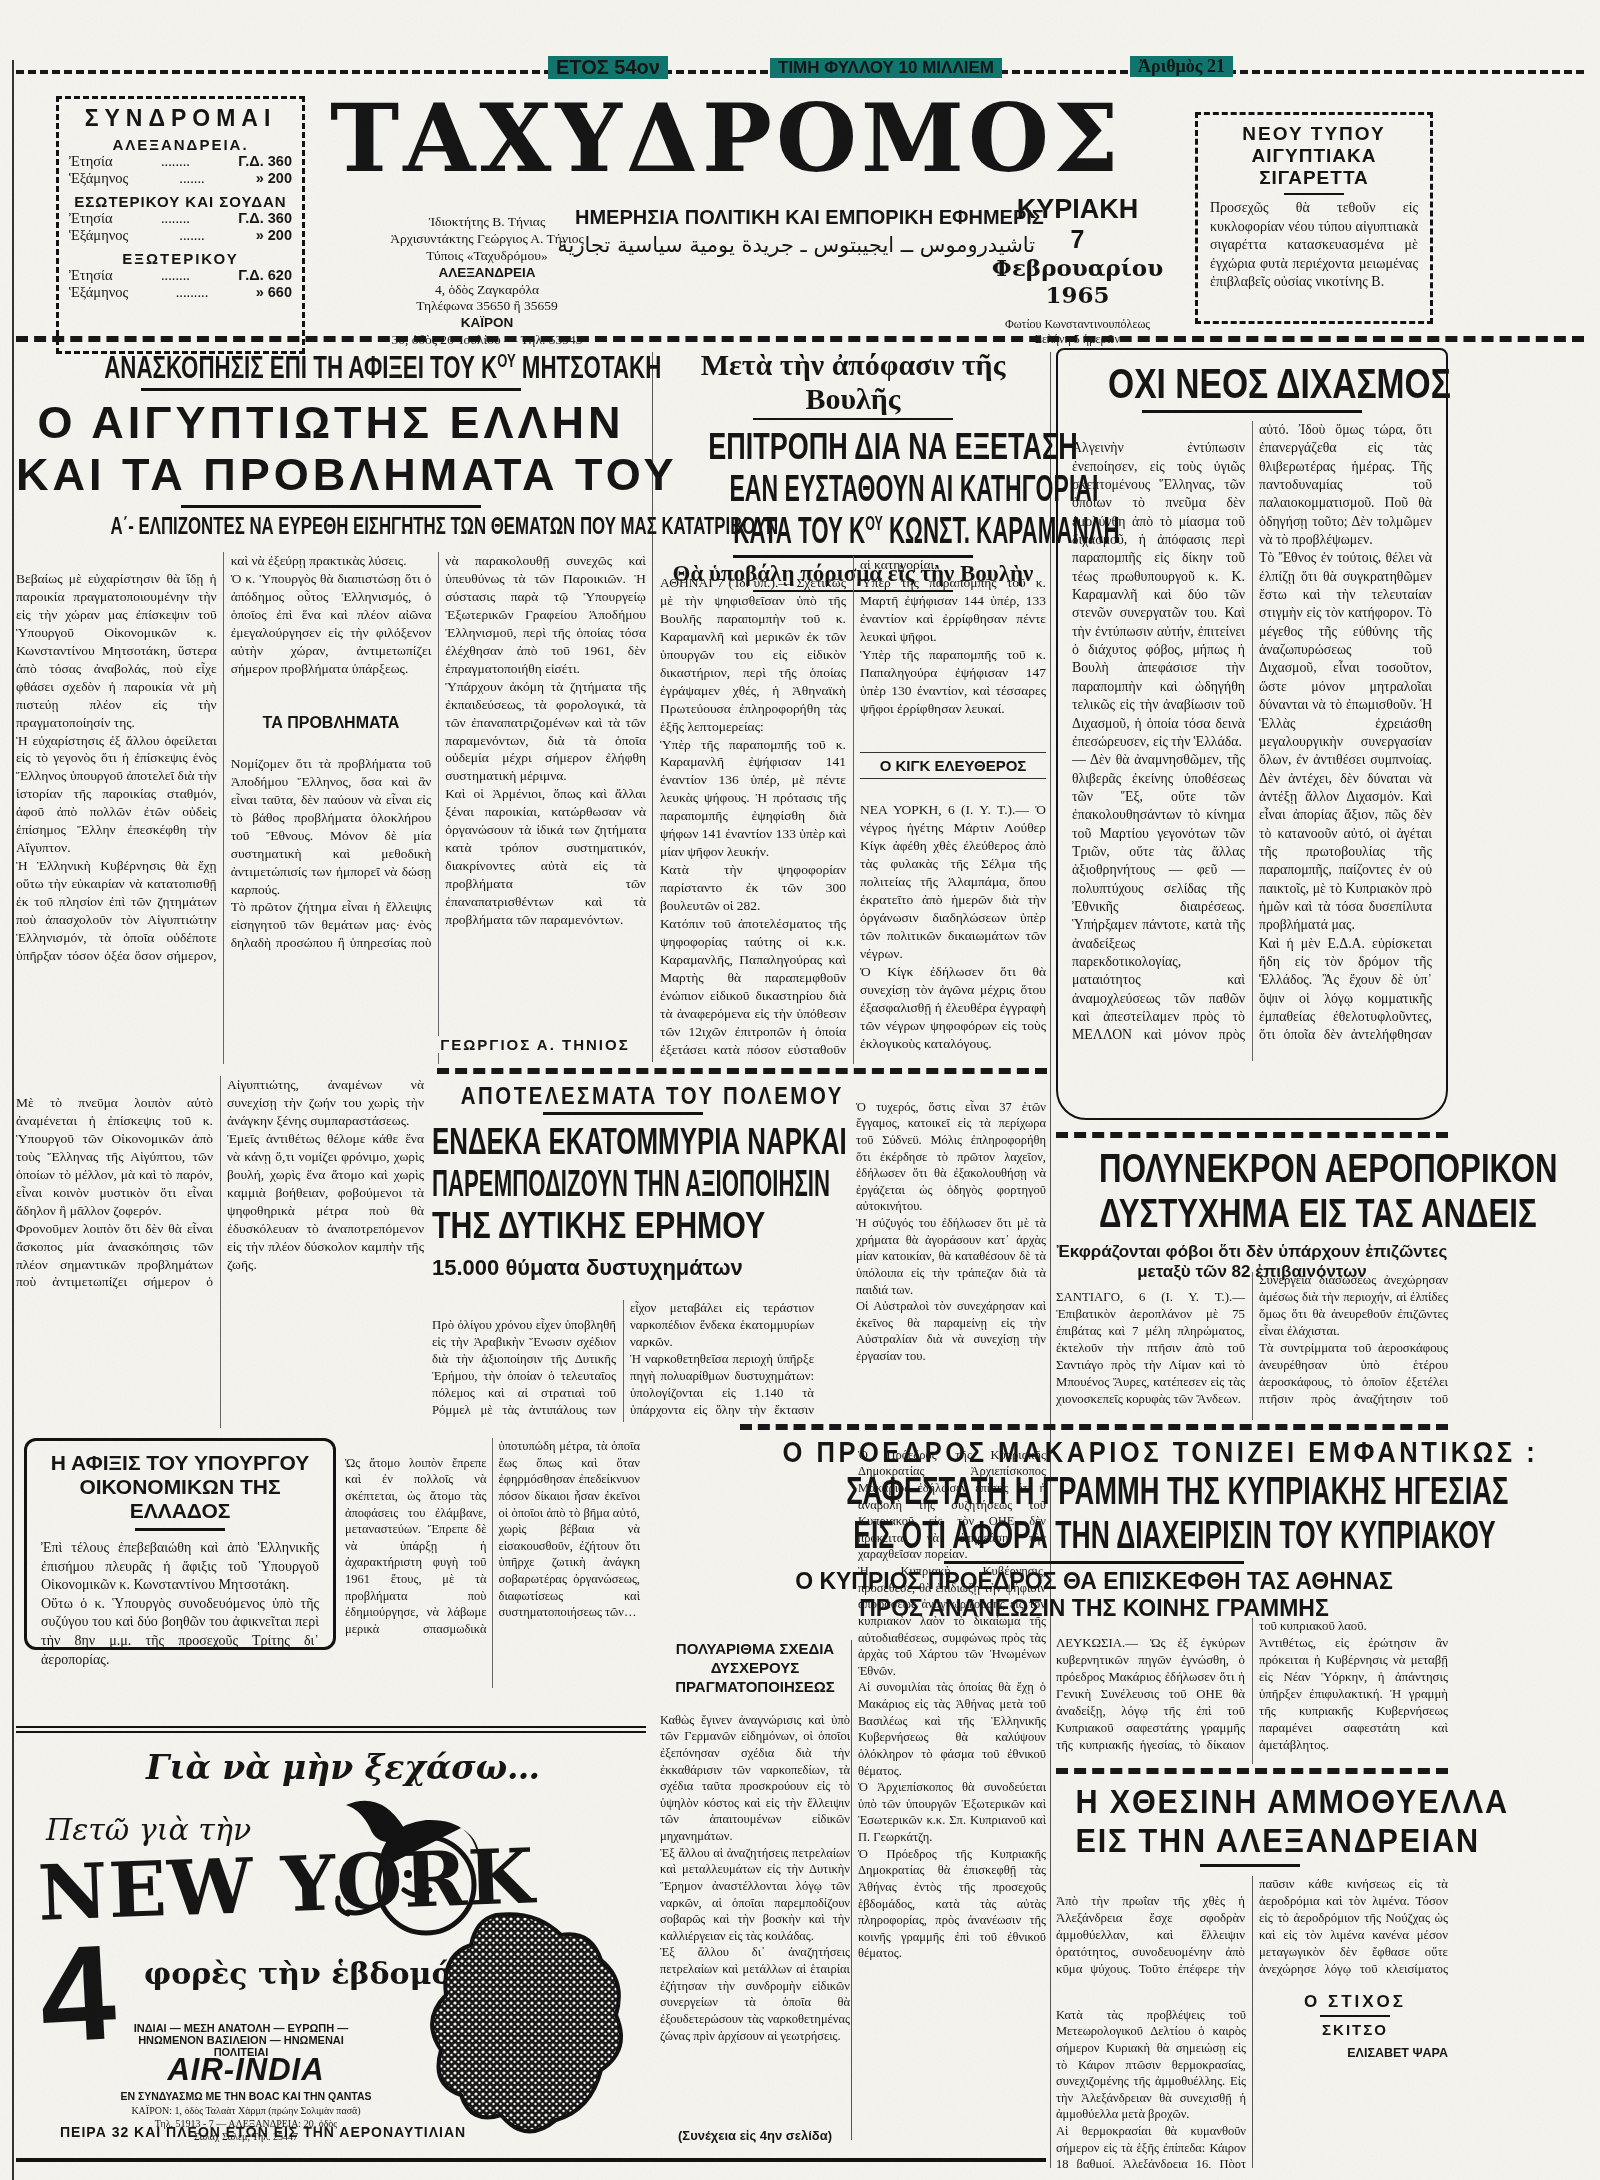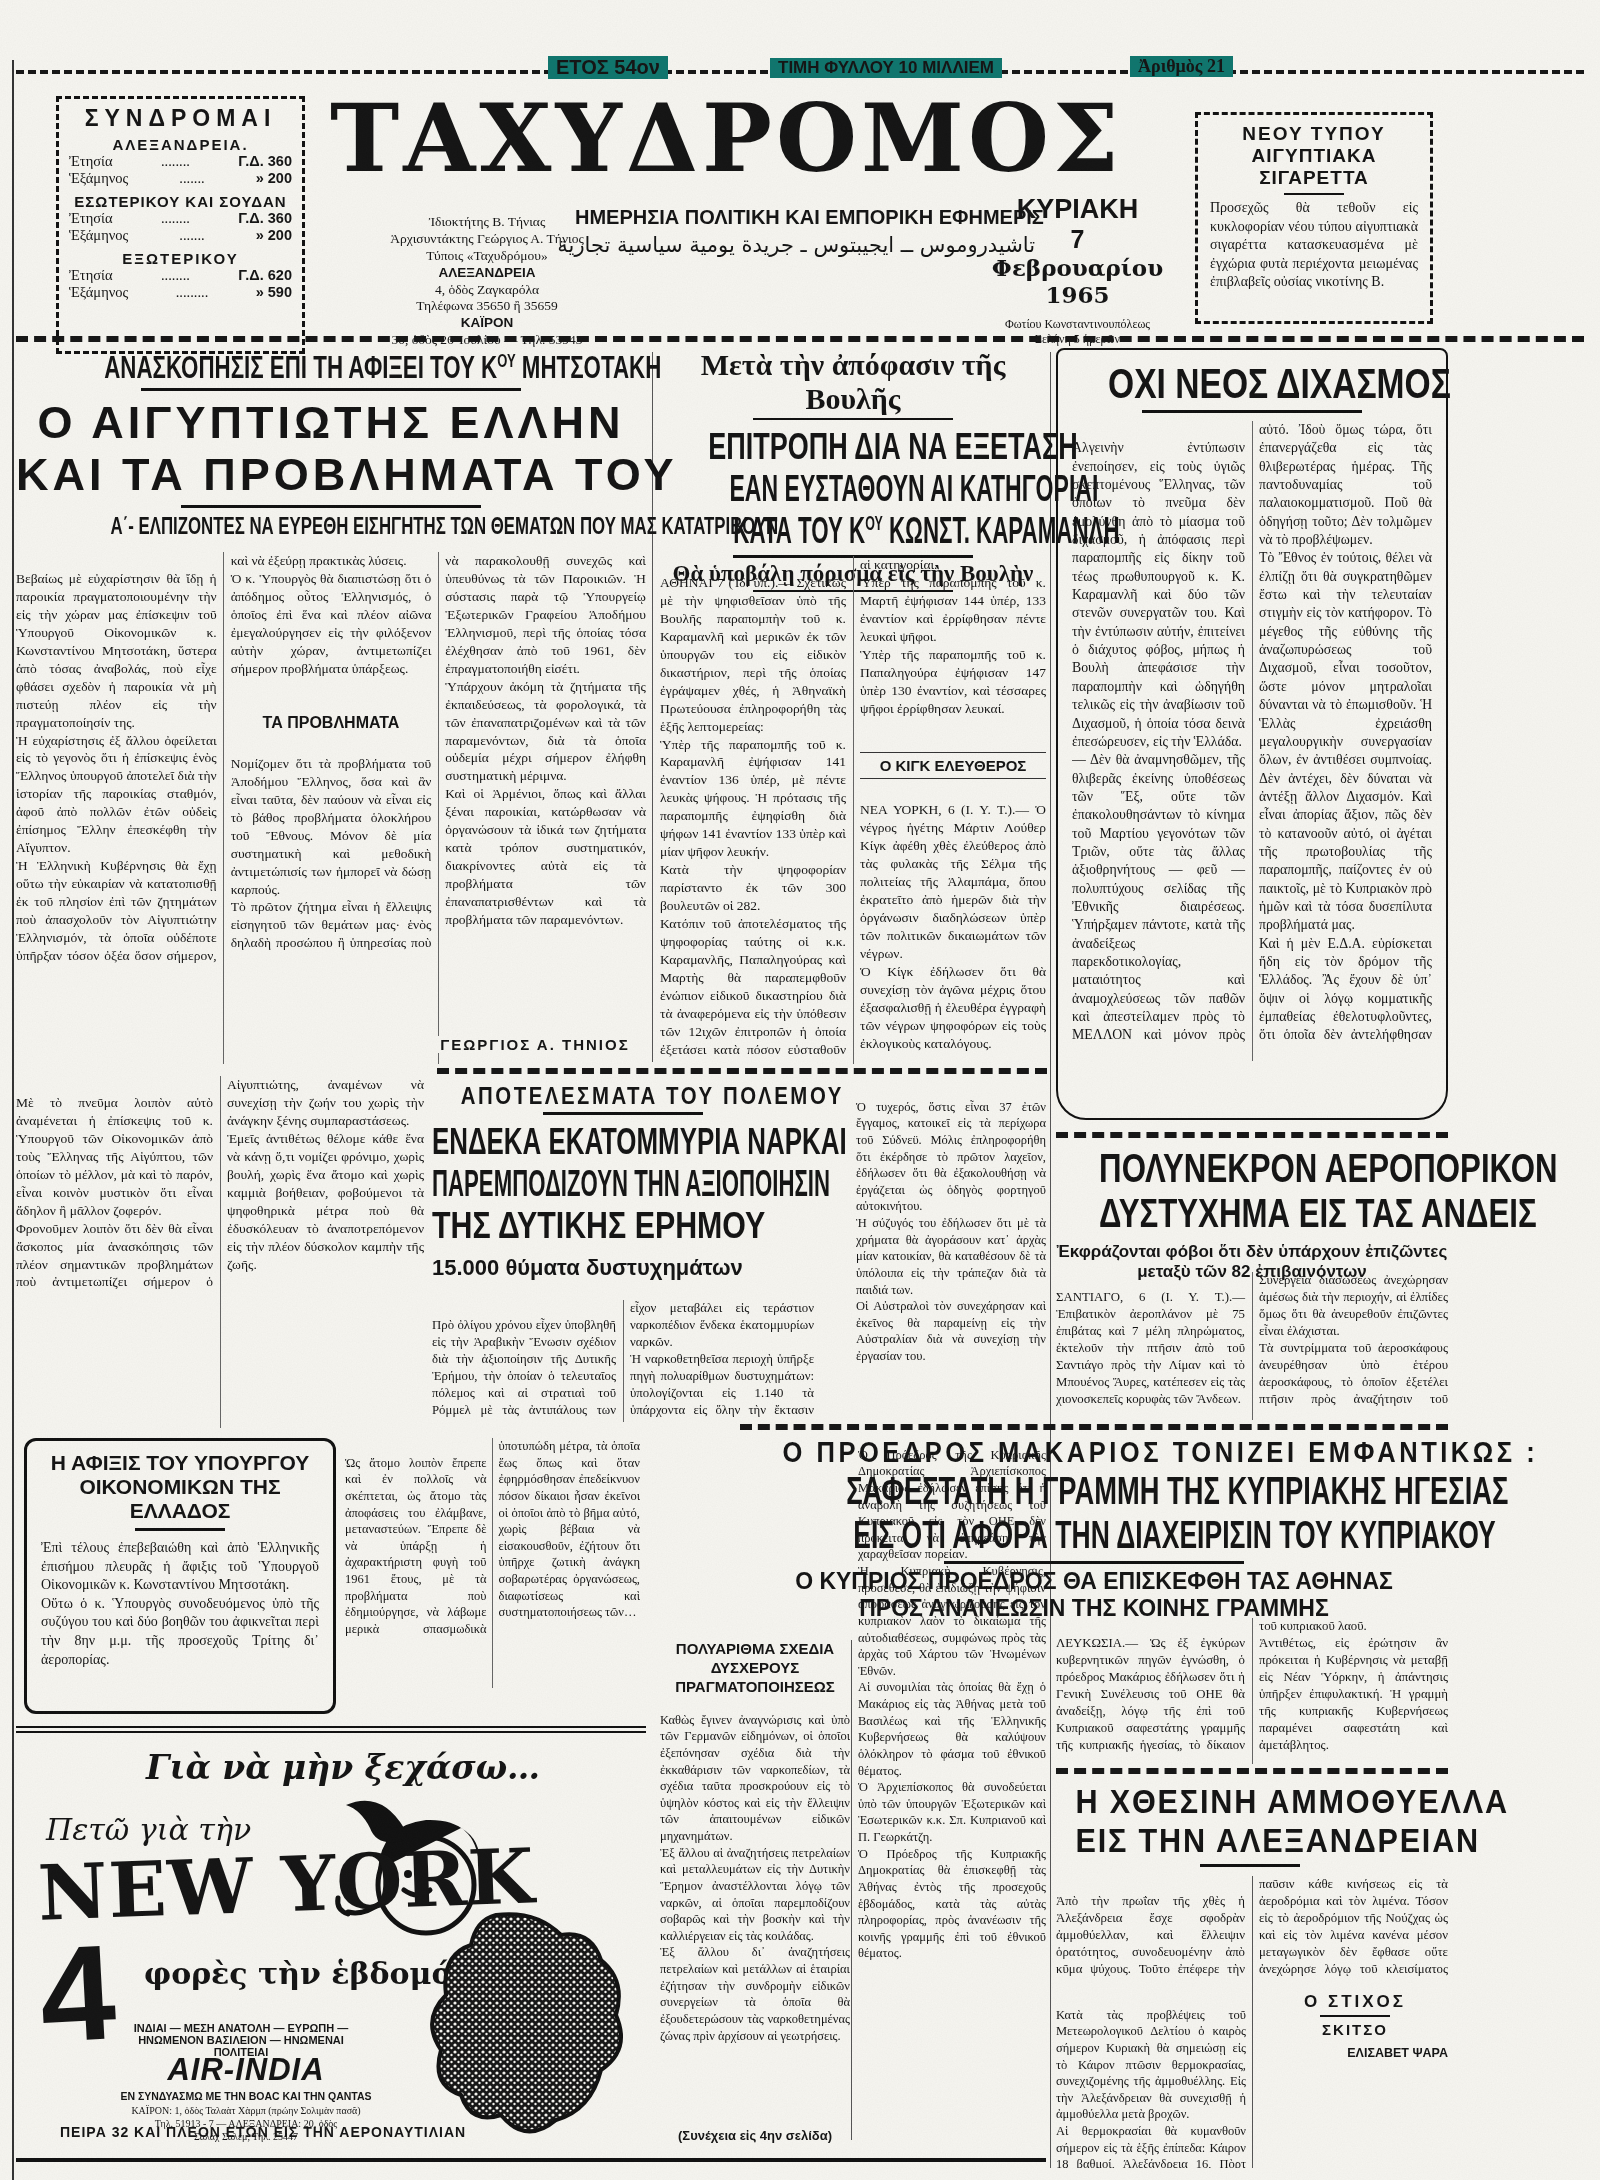--- a/index.html
+++ b/index.html
@@ -56,21 +56,21 @@
       </div>
     <div class="b ctr" style="font-size:15px;margin-top:6px;letter-spacing:2px;">ΕΞΩΤΕΡΙΚΟΥ</div>
     <div style="display:flex;font-size:14.5px;justify-content:space-between;">
         <span>Ἐτησία</span>
         <span>........</span>
         <span class="b">Γ.Δ. 620</span>
       </div>
     <div style="display:flex;font-size:14.5px;justify-content:space-between;">
         <span>Ἑξάμηνος</span>
         <span>.........</span>
-        <span class="b">» 590</span>
+        <span class="b">» 660</span>
       </div>
   </div>
 
   <div class="abs ctr nw" style="left:330px;top:84px;width:740px;font-family:'DejaVu Serif',serif;font-weight:bold;font-size:93px;letter-spacing:4px;">ΤΑΧΥΔΡΟΜΟΣ</div>
   <div class="abs b ctr nw" style="left:575px;top:206px;width:460px;font-size:20px;">ΗΜΕΡΗΣΙΑ ΠΟΛΙΤΙΚΗ ΚΑΙ ΕΜΠΟΡΙΚΗ ΕΦΗΜΕΡΙΣ</div>
   <div class="abs ctr nw" style="left:575px;top:233px;width:460px;font-size:21px;font-family:'DejaVu Sans',sans-serif;direction:rtl;">تاشيدروموس ــ ايجيبتوس ـ جريدة يومية سياسية تجارية</div>
 
   <div class="abs ctr" style="left:352px;top:214px;width:270px;font-size:13.5px;line-height:1.25;">
     <div>Ἰδιοκτήτης Β. Τήνιας</div>
     <div>Ἀρχισυντάκτης Γεώργιος Α. Τήνιος</div>
@@ -131,21 +131,21 @@
 
   <div class="abs cols2 bodytxt" style="left:16px;top:1076px;width:408px;height:352px;overflow:hidden;">
     <p>Μὲ τὸ πνεῦμα λοιπὸν αὐτὸ ἀναμένεται ἡ ἐπίσκεψις τοῦ κ. Ὑπουργοῦ τῶν Οἰκονομικῶν ἀπὸ τοὺς Ἕλληνας τῆς Αἰγύπτου, τῶν ὁποίων τὸ μέλλον, μὰ καὶ τὸ παρόν, εἶναι κοινὸν μυστικὸν ὅτι εἶναι ἄδηλον ἢ μᾶλλον ζοφερόν.
 Φρονοῦμεν λοιπὸν ὅτι δὲν θὰ εἶναι ἄσκοπος μία ἀνασκόπησις τῶν πλέον σημαντικῶν προβλημάτων ποὺ ἀντιμετωπίζει σήμερον ὁ Αἰγυπτιώτης, ἀναμένων νὰ συνεχίσῃ τὴν ζωήν του χωρὶς τὴν ἀνάγκην ξένης συμπαραστάσεως.
 Ἐμεῖς ἀντιθέτως θέλομε κάθε ἕνα νὰ κάνῃ ὅ,τι νομίζει φρόνιμο, χωρὶς βουλή, χωρὶς ἕνα ἄτομο καὶ χωρὶς καμμιὰ βοήθειαν, φοβούμενοι τὰ ψηφοθηρικὰ μέτρα ποὺ θὰ ἐδυσκόλευαν τὸ ἀναποτρεπόμενον εἰς τὴν πλέον δύσκολον καμπὴν τῆς ζωῆς.</p>
   </div>
   <div class="abs bodytxt" style="left:345px;top:1438px;width:295px;height:250px;overflow:hidden;column-count:2;column-gap:12px;column-rule:1px solid #666;font-size:12.5px;">
     <p>Ὡς ἄτομο λοιπὸν ἔπρεπε καὶ ἐν πολλοῖς νὰ σκέπτεται, ὡς ἄτομο τὰς ἀποφάσεις του ἐλάμβανε, μεταναστεύων. Ἔπρεπε δὲ νὰ ὑπάρξῃ ἡ ἀχαρακτήριστη φυγὴ τοῦ 1961 ἔτους, μὲ τὰ προβλήματα ποὺ ἐδημιούργησε, νὰ λάβωμε μερικὰ σπασμωδικὰ ὑποτυπώδη μέτρα, τὰ ὁποῖα ἕως ὅπως καὶ ὅταν ἐφηρμόσθησαν ἐπεδείκνυον πόσον δίκαιοι ἦσαν ἐκεῖνοι οἱ ὁποῖοι ἀπὸ τὸ βῆμα αὐτό, χωρὶς βέβαια νὰ εἰσακουσθοῦν, ἐζήτουν ὅτι ὑπῆρχε ζωτικὴ ἀνάγκη σοβαρωτέρας ὀργανώσεως, διαφωτίσεως καὶ συστηματοποιήσεως τῶν…</p>
   </div>
 
-  <div class="abs" style="left:24px;top:1438px;width:312px;height:276px;border:3px solid #111;border-radius:12px;padding:10px 14px;box-sizing:border-box;">
+  <div class="abs" style="left:24px;top:1438px;width:312px;height:212px;border:3px solid #111;border-radius:12px;padding:10px 14px;box-sizing:border-box;">
     <div class="b ctr" style="font-size:21px;">Η ΑΦΙΞΙΣ ΤΟΥ ΥΠΟΥΡΓΟΥ</div>
     <div class="b ctr" style="font-size:21px;">ΟΙΚΟΝΟΜΙΚΩΝ ΤΗΣ ΕΛΛΑΔΟΣ</div>
     <div style="width:90px;margin:5px auto 8px auto;border-top:3px solid #111;"></div>
     <div class="bodytxt" style="font-size:14px;">Ἐπὶ τέλους ἐπεβεβαιώθη καὶ ἀπὸ Ἑλληνικῆς ἐπισήμου πλευρᾶς ἡ ἄφιξις τοῦ Ὑπουργοῦ Οἰκονομικῶν κ. Κωνσταντίνου Μητσοτάκη.
 Οὕτω ὁ κ. Ὑπουργὸς συνοδευόμενος ὑπὸ τῆς συζύγου του καὶ δύο βοηθῶν του ἀφικνεῖται περὶ τὴν 8ην μ.μ. τῆς προσεχοῦς Τρίτης δι᾽ ἀεροπορίας.</div>
   </div>
 
   <div class="abs" style="left:16px;top:1726px;width:630px;border-top:7px double #111;"></div>
 
   <div class="abs" style="left:660px;top:348px;width:386px;">

